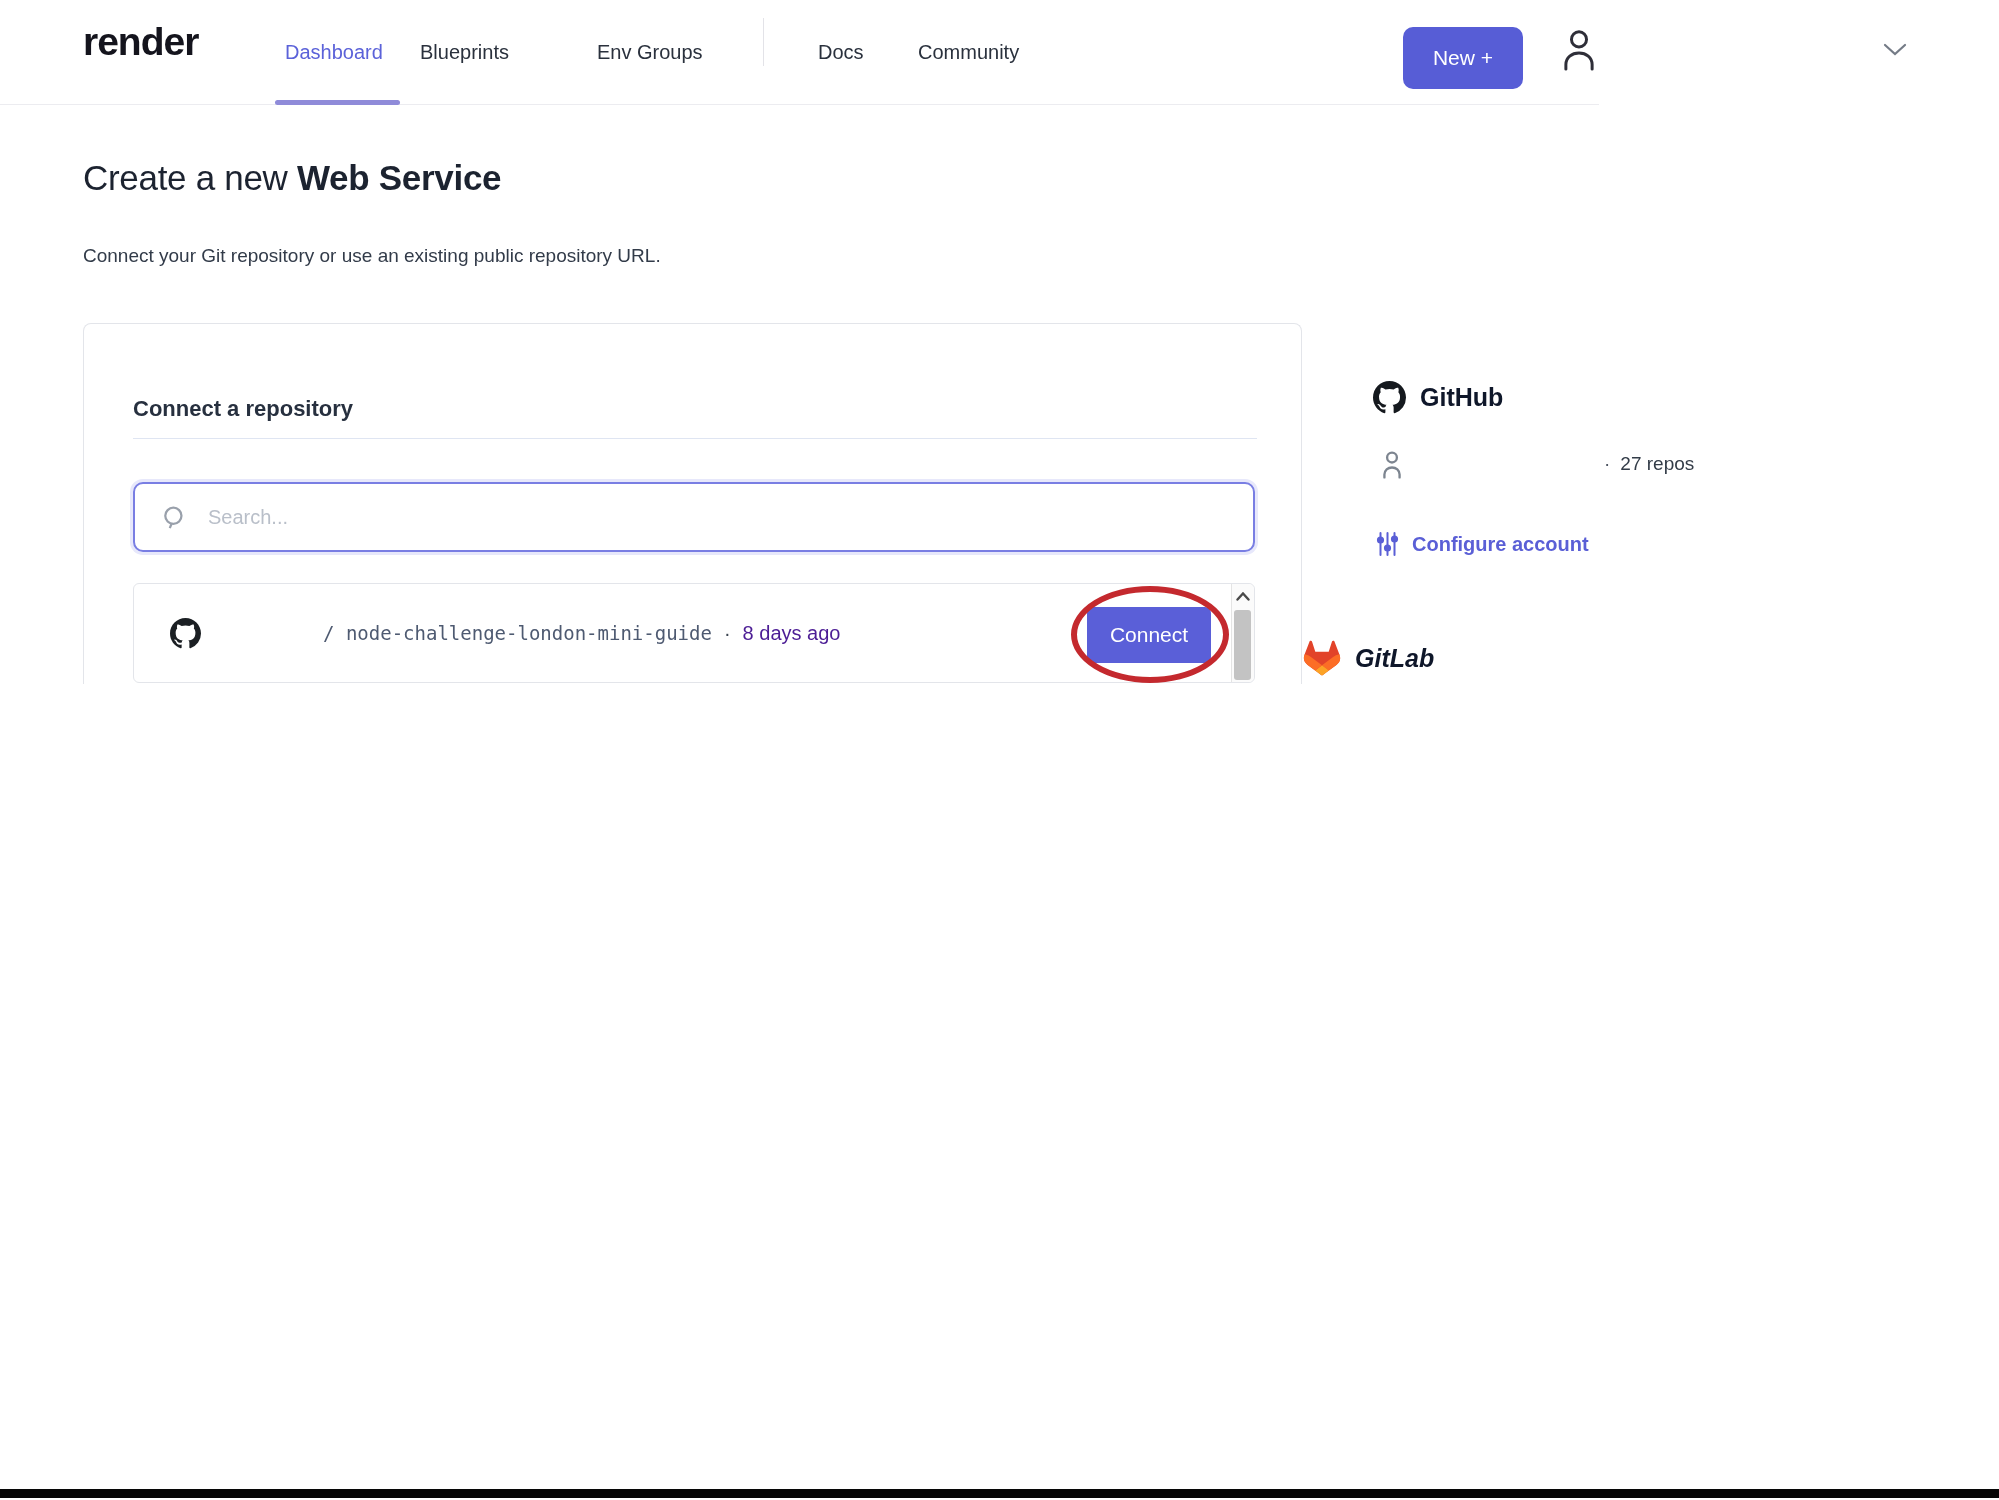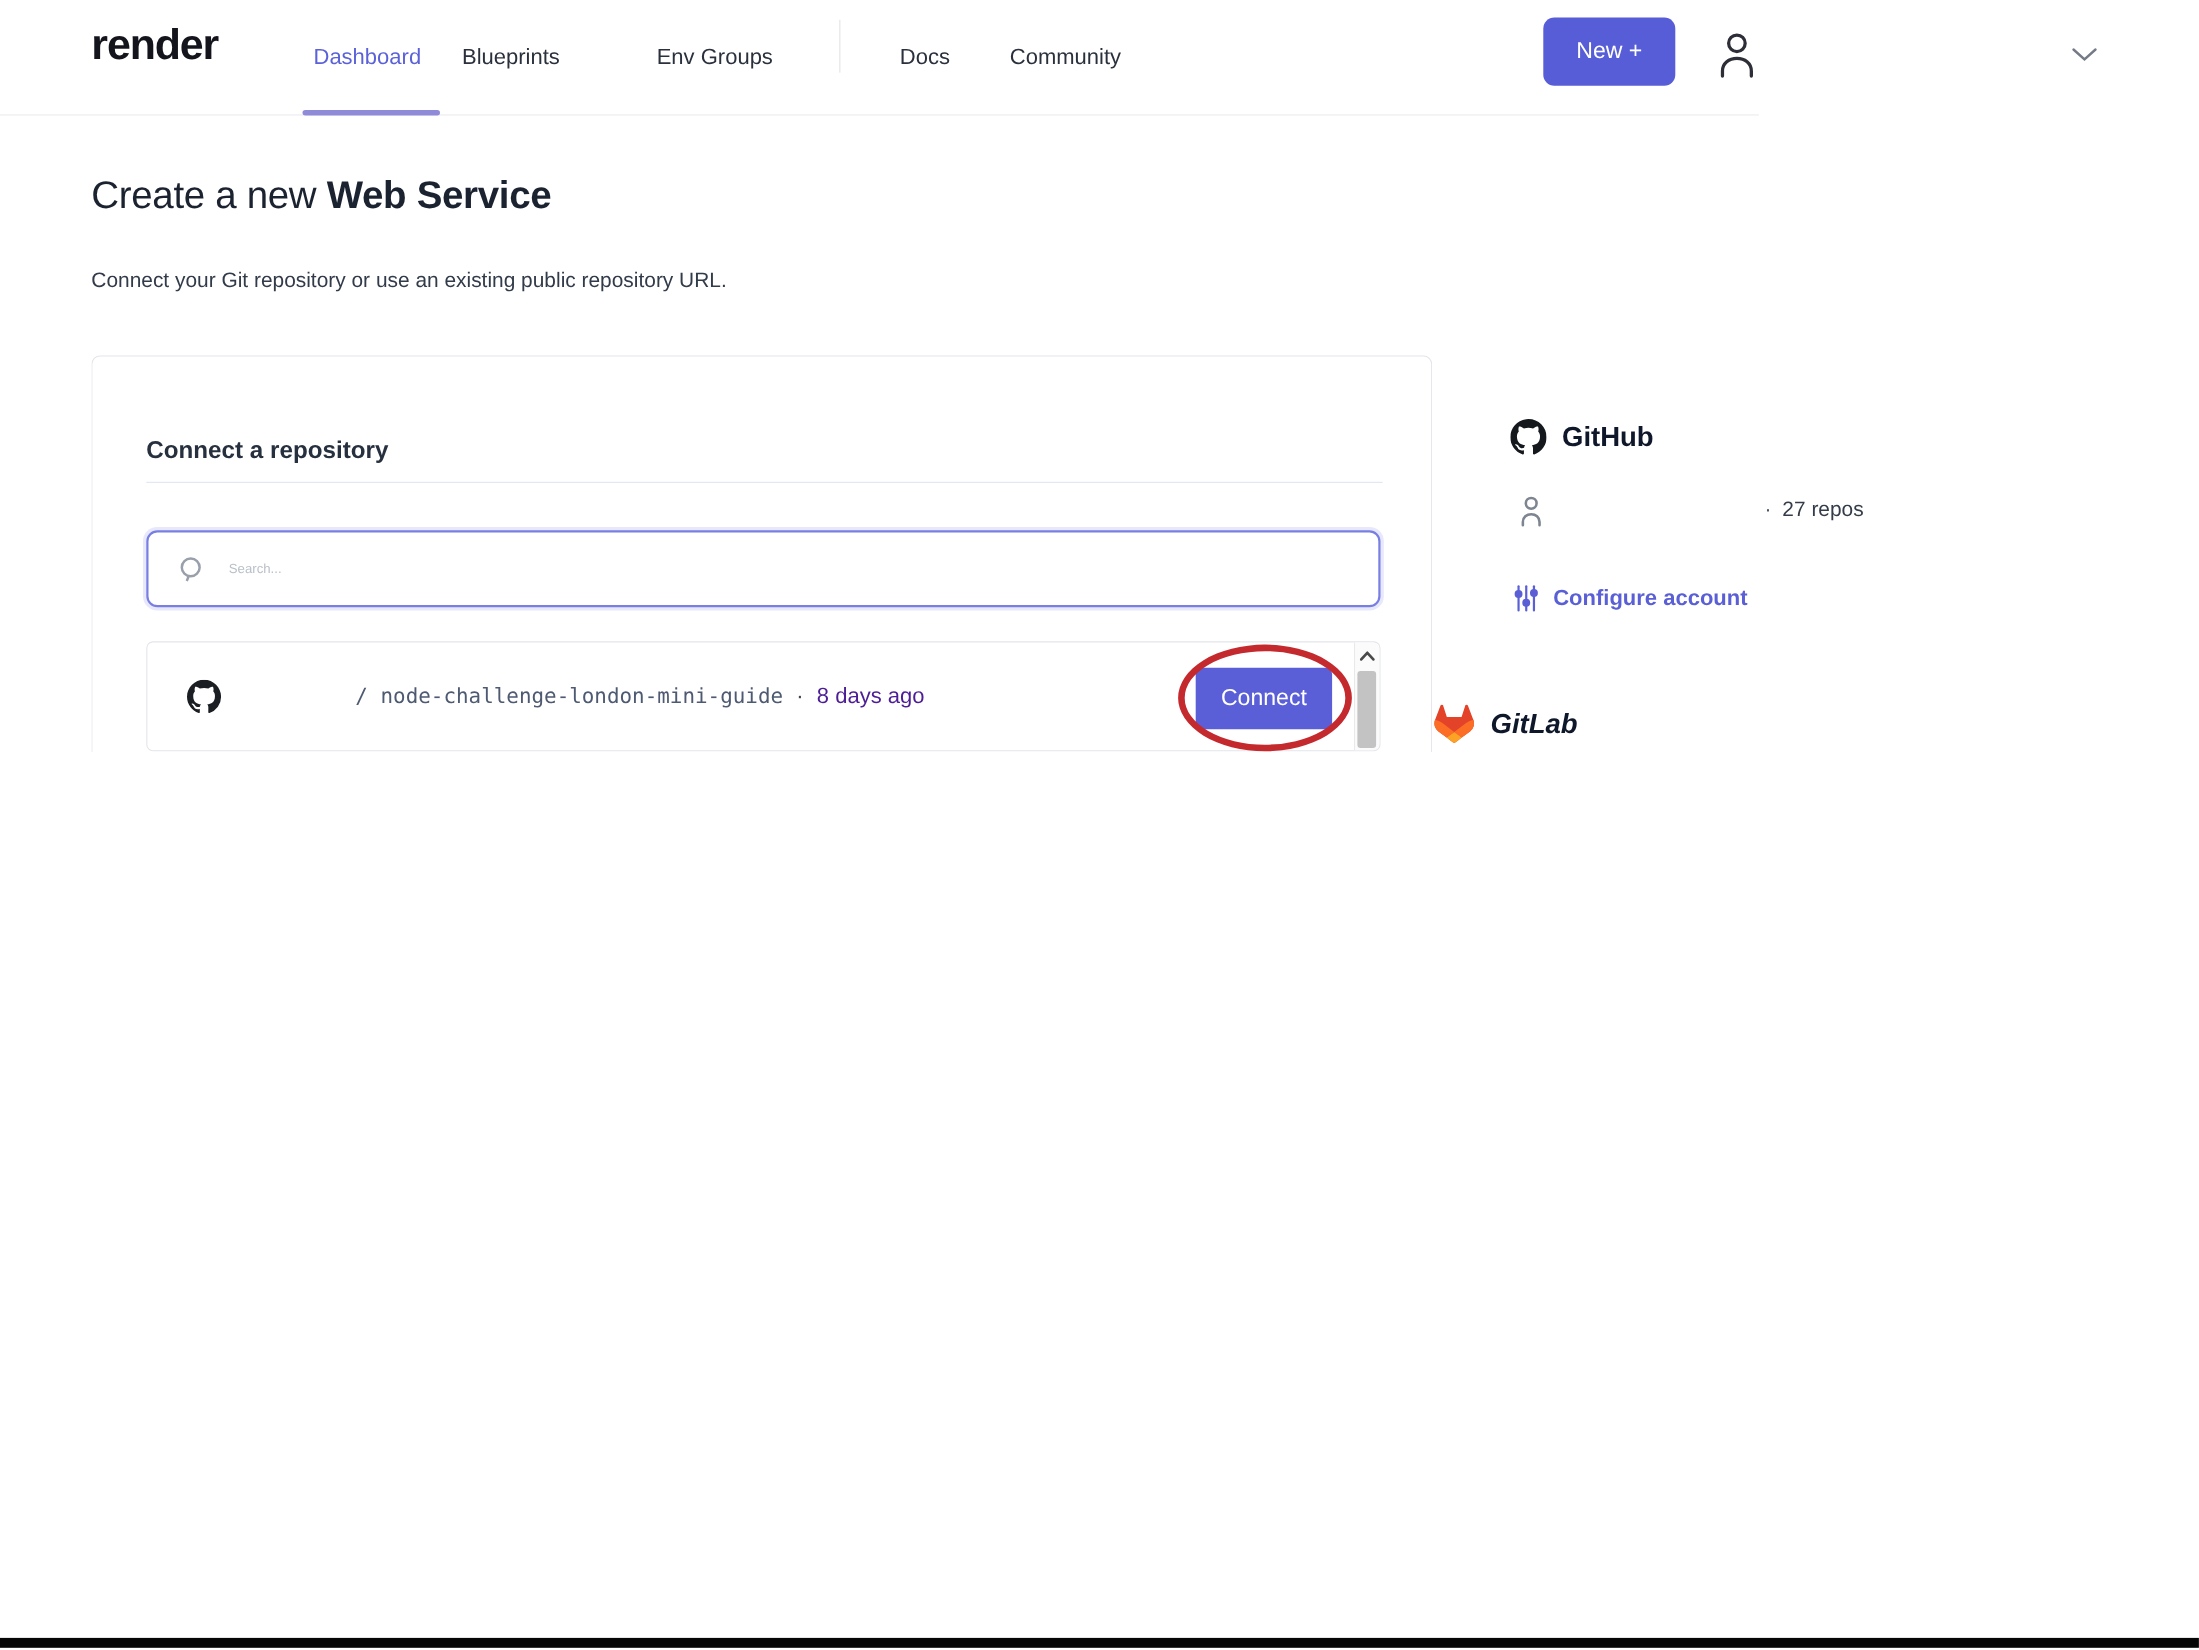--- a/index.html
+++ b/index.html
@@ -31,21 +31,21 @@
   .nav-item.active { color:#5b62d9; }
   .nav-underline {
     position:absolute; left:275px; top:100px; width:125px; height:5px;
     background:#8f8bd9; border-radius:3px;
   }
   .nav-divider {
     position:absolute; left:763px; top:18px; width:1px; height:48px;
     background:#e3e3e8;
   }
   .new-btn {
-    position:absolute; left:1403px; top:16px; width:120px; height:62px;
+    position:absolute; left:1403px; top:27px; width:120px; height:62px;
     background:#575dd6; color:#fff; border:none; border-radius:10px;
     font-size:21px; font-family:"Liberation Sans", sans-serif;
     display:flex; align-items:center; justify-content:center; gap:9px;
     cursor:pointer;
   }
   .user-btn { position:absolute; left:1556px; top:22px; width:46px; height:54px;
     display:flex; align-items:center; justify-content:center; cursor:pointer; background:none; border:none; }
   .nav-chevron { position:absolute; left:1882px; top:42px; cursor:pointer; }
 
   
@@ -74,21 +74,21 @@
     background:#dfe5f2;
   }
   .search-box {
     position:absolute; left:49px; top:158px; width:1122px; height:70px;
     border:2px solid #797ee3; border-radius:10px; background:#fff;
     box-shadow:0 0 0 3px #e7e8fb;
     display:flex; align-items:center; padding-left:26px;
   }
   .search-input {
     border:none; outline:none; flex:1; height:60px; margin-left:18px;
-    font-size:12px; font-family:"Liberation Sans", sans-serif; color:#333;
+    font-size:20px; font-family:"Liberation Sans", sans-serif; color:#333;
     background:transparent;
   }
   .search-input::placeholder { color:#b9bfc9; }
 
   .repo-list {
     position:absolute; left:49px; top:259px; width:1122px; height:100px;
     border:1px solid #e3e5ea; border-radius:6px; background:#fff;
   }
   .repo-row {
     position:absolute; left:0; top:0; right:24px; height:100%;

